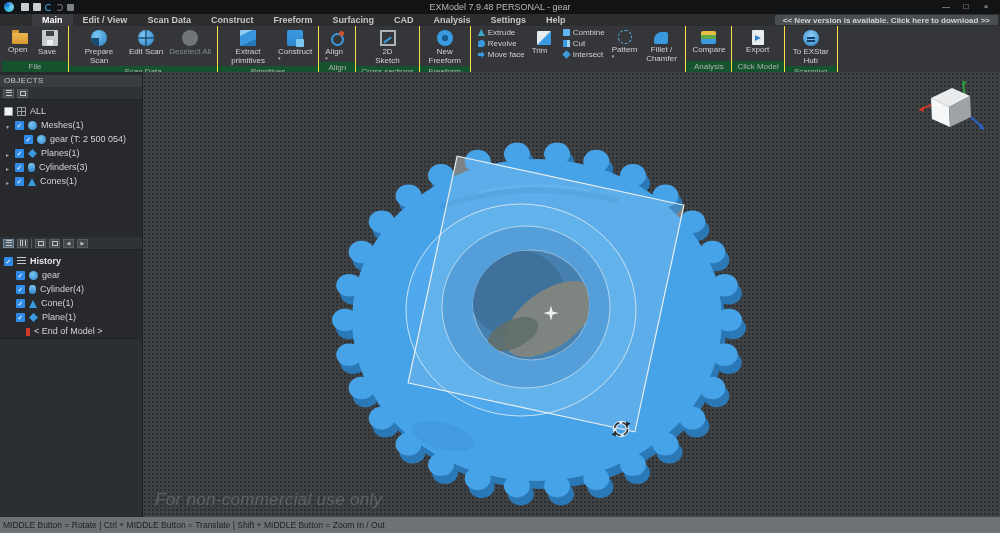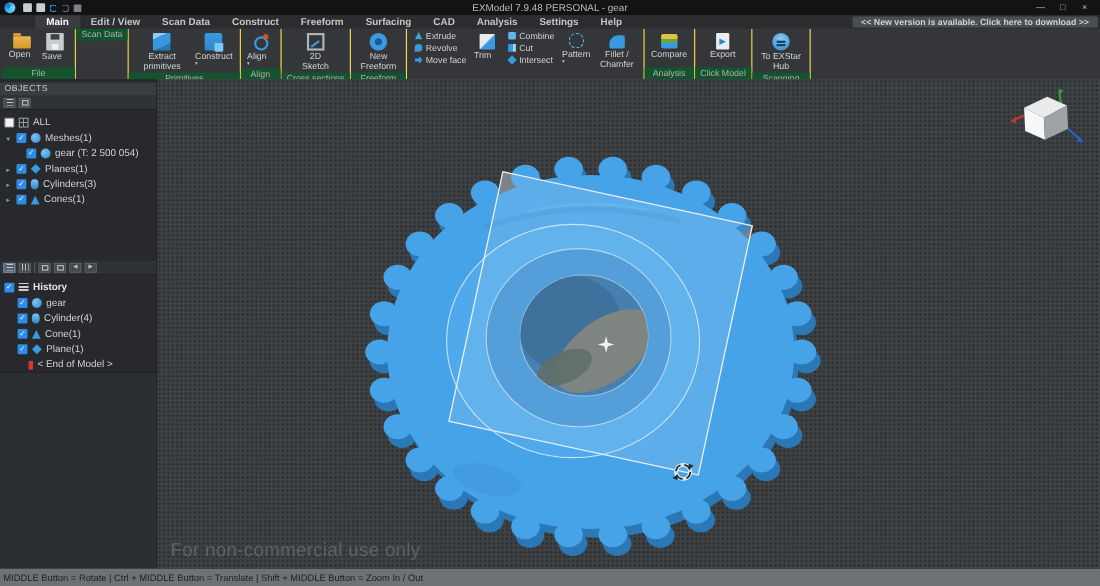--- a/index.html
+++ b/index.html
@@ -102,21 +102,21 @@
   .ti-plane { background:#3a9ae0; transform:rotate(45deg) scale(.7); }
   .ti-cyl { width:7px; background:linear-gradient(#7cc4f0,#2f87cf); border-radius:3px/4px; }
   .ti-cone { width:0; height:0; border-left:4px solid transparent; border-right:4px solid transparent; border-bottom:8px solid #3a9ae0; }
   .ti-hist { background:repeating-linear-gradient(#c9ccce 0 1.5px, transparent 1.5px 3px); }
   .ti-end { width:4px; height:8px; background:#d23b2a; margin-left:2px; }
   .panel-gap { height:49px; flex:none; }
   .sidebar-rest { flex:1; background:#2c2f32; border-top:1px solid #222426; }
 
   
   .viewport { flex:1; position:relative; overflow:hidden; background-color:#3f4245;
-    background-image:radial-gradient(rgba(18,20,22,.45) 1px, transparent 1.2px); background-size:4px 4px; }
+    background-image:radial-gradient(rgba(18,20,22,.45) 1px, transparent 1.2px); background-size:4px 4px;font-style:italic; }
   .scene { position:absolute; inset:0; width:100%; height:100%; }
   .watermark { position:absolute; left:12px; bottom:7px; font-size:17px; color:#5e6266; letter-spacing:.3px; }
   .triad { position:absolute; right:10px; top:8px; width:72px; height:60px; }
 
   
   .statusbar { height:16px; background:#6f7275; font-size:8.5px; color:#1d1e20; line-height:16px; padding-left:3px; flex:none; }
 </style>
 </head>
 <body>
 
@@ -163,20 +163,34 @@
         </div>
         <div class="rbtn">
           <span class="ri icon-floppy"></span>
           <span class="rlabel">Save</span>
         </div>
       </div>
       <div class="rgl">File</div>
     </div>
 
     <div class="rgroup">
+      <div class="rbtns">
+        <div class="rbtn">
+          <span class="ri icon-sphere-cut"></span>
+          <span class="rlabel">Prepare Scan</span>
+        </div>
+        <div class="rbtn">
+          <span class="ri icon-sphere-grid"></span>
+          <span class="rlabel">Edit Scan</span>
+        </div>
+        <div class="rbtn disabled">
+          <span class="ri icon-gray-circle"></span>
+          <span class="rlabel">Deselect All</span>
+        </div>
+      </div>
       <div class="rgl">Scan Data</div>
     </div>
 
     <div class="rgroup">
       <div class="rbtns">
         <div class="rbtn">
           <span class="ri icon-cube"></span>
           <span class="rlabel">Extract primitives</span>
         </div>
         <div class="rbtn">

